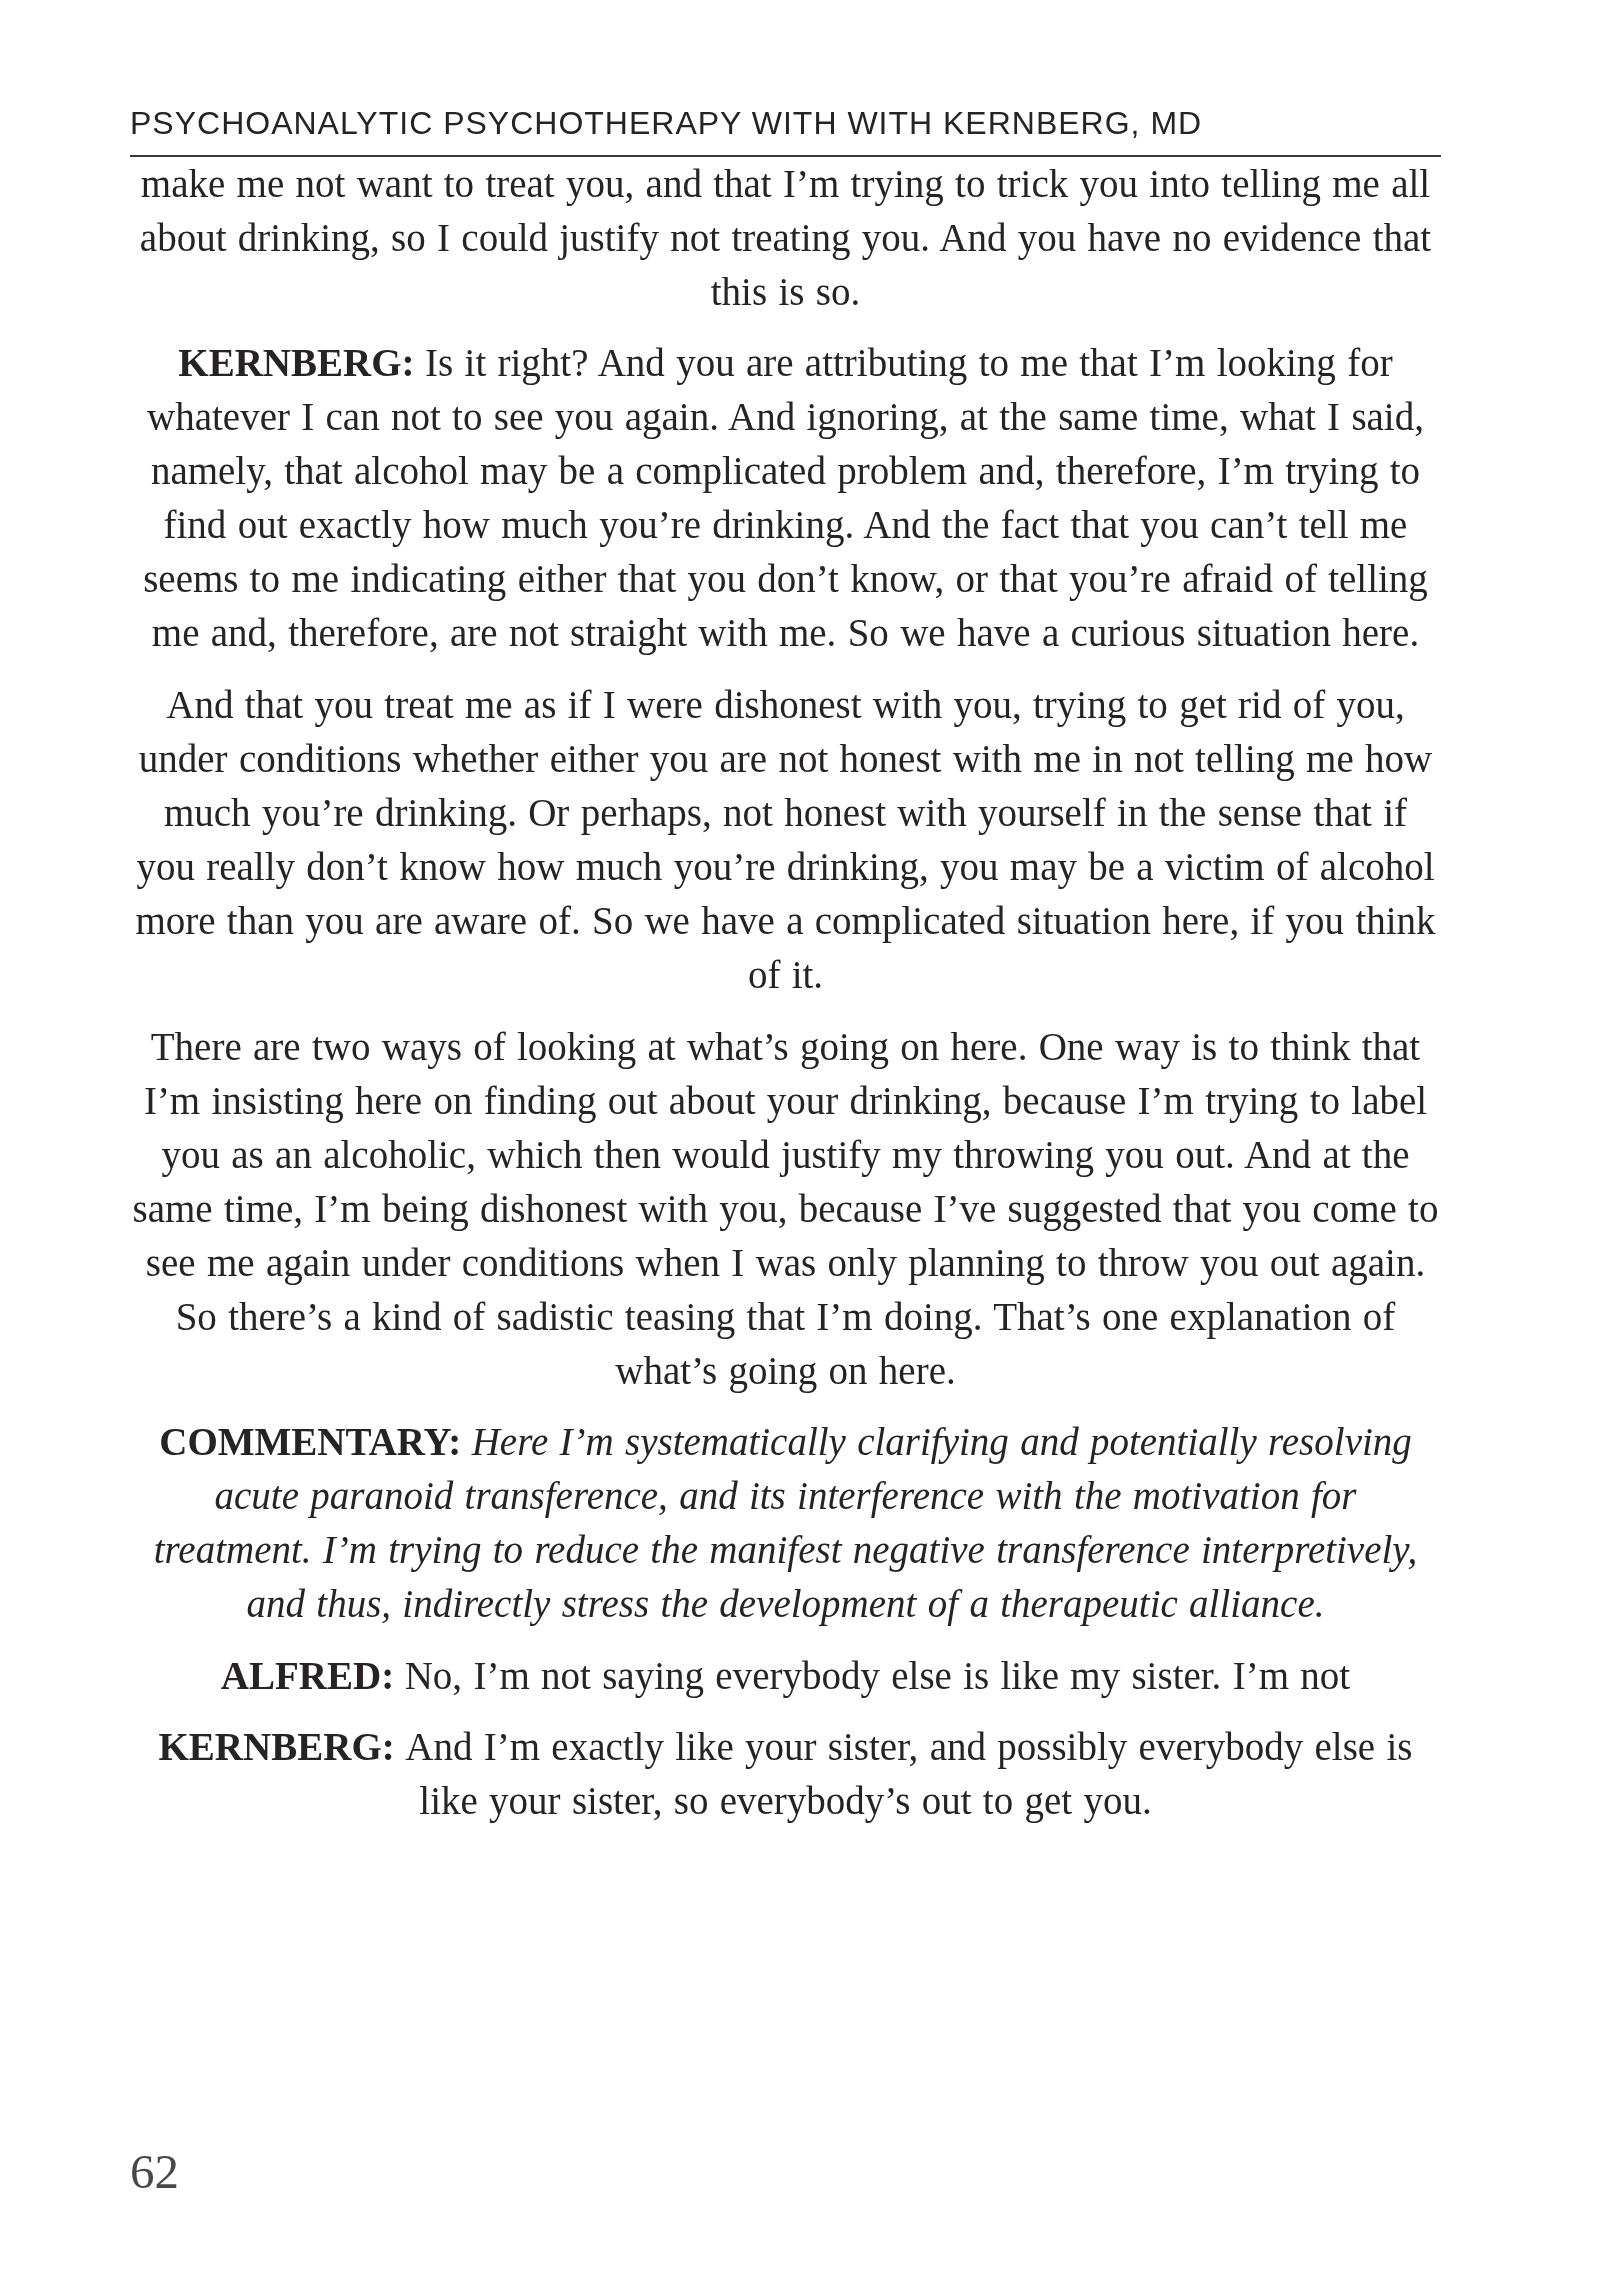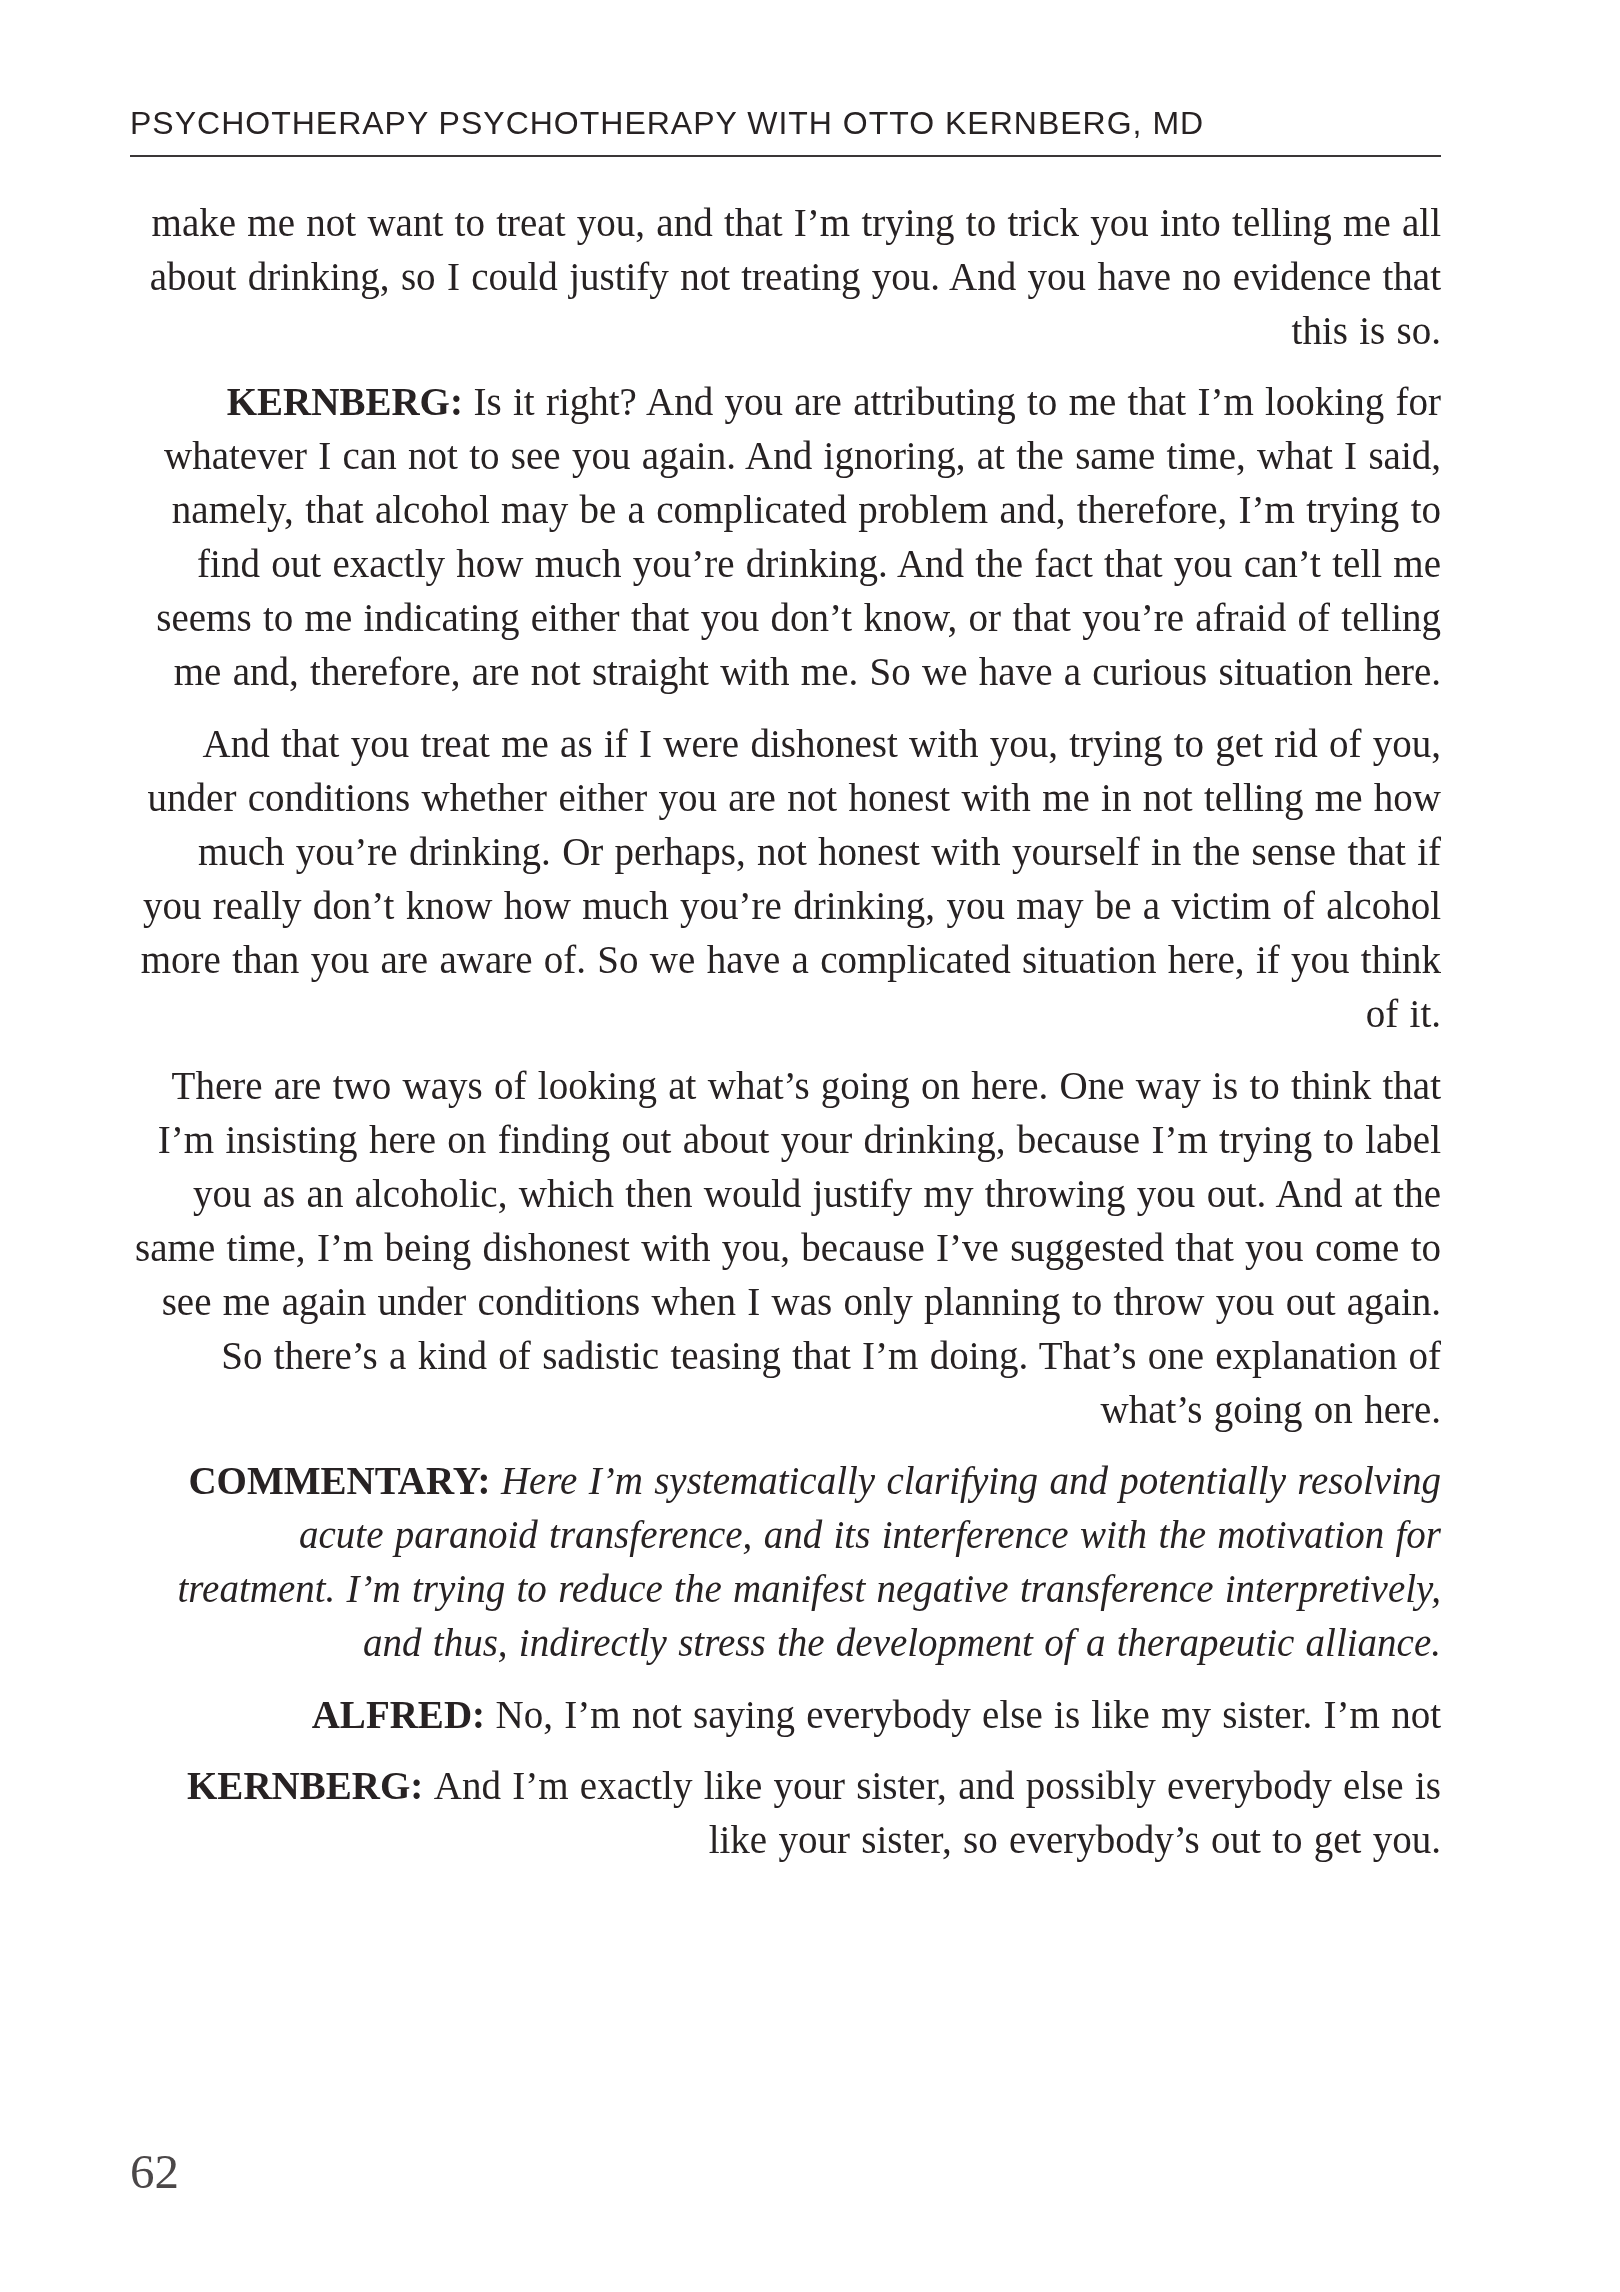--- a/index.html
+++ b/index.html
@@ -25,26 +25,25 @@
     color:var(--ink);
     white-space:nowrap;
     line-height:1.1;
   }
   .rule{
     border-bottom:2px solid var(--rule);
     margin-top:13.7px;
     width:100%;
   }
   .body-text{
-    margin-top:39px;
     font-family:"Liberation Serif","DejaVu Serif",serif;
     font-size:39px;
     line-height:54px;
     color:var(--ink);
-    text-align:right;
+    text-align:center;
     word-spacing:0.04em;
   }
   .para{
     margin:0 0 17.6px 0;
   }
   .speaker{
     font-weight:bold;
   }
   .speaker:empty{display:none;}
   .speaker:not(:empty){margin-right:0.27em;}
@@ -57,21 +56,21 @@
     font-family:"Liberation Serif","DejaVu Serif",serif;
     font-size:49px;
     color:var(--folio);
   }
 </style>
 </head>
 <body>
 
 <div class="page">
   <header>
-    <div class="running-head">PSYCHOTHERAPY PSYCHOTHERAPY WITH OTTO KERNBERG, MD</div>
+    <div class="running-head">PSYCHOANALYTIC PSYCHOTHERAPY WITH WITH KERNBERG, MD</div>
     <div class="rule"></div>
   </header>
 
   <main class="body-text" id="paragraphs">
   <p class="para"><span class="ptext">make me not want to treat you, and that I’m trying to trick you into telling me all about drinking, so I could justify not treating you. And you have no evidence that this is so.</span></p>
 
 
   <p class="para"><b class="speaker">KERNBERG:</b><span class="ptext">Is it right? And you are attributing to me that I’m looking for whatever I can not to see you again. And ignoring, at the same time, what I said, namely, that alcohol may be a complicated problem and, therefore, I’m trying to find out exactly how much you’re drinking. And the fact that you can’t tell me seems to me indicating either that you don’t know, or that you’re afraid of telling me and, therefore, are not straight with me. So we have a curious situation here.</span></p>
 
   <p class="para"><span class="ptext">And that you treat me as if I were dishonest with you, trying to get rid of you, under conditions whether either you are not honest with me in not telling me how much you’re drinking. Or perhaps, not honest with yourself in the sense that if you really don’t know how much you’re drinking, you may be a victim of alcohol more than you are aware of. So we have a complicated situation here, if you think of it.</span></p>

